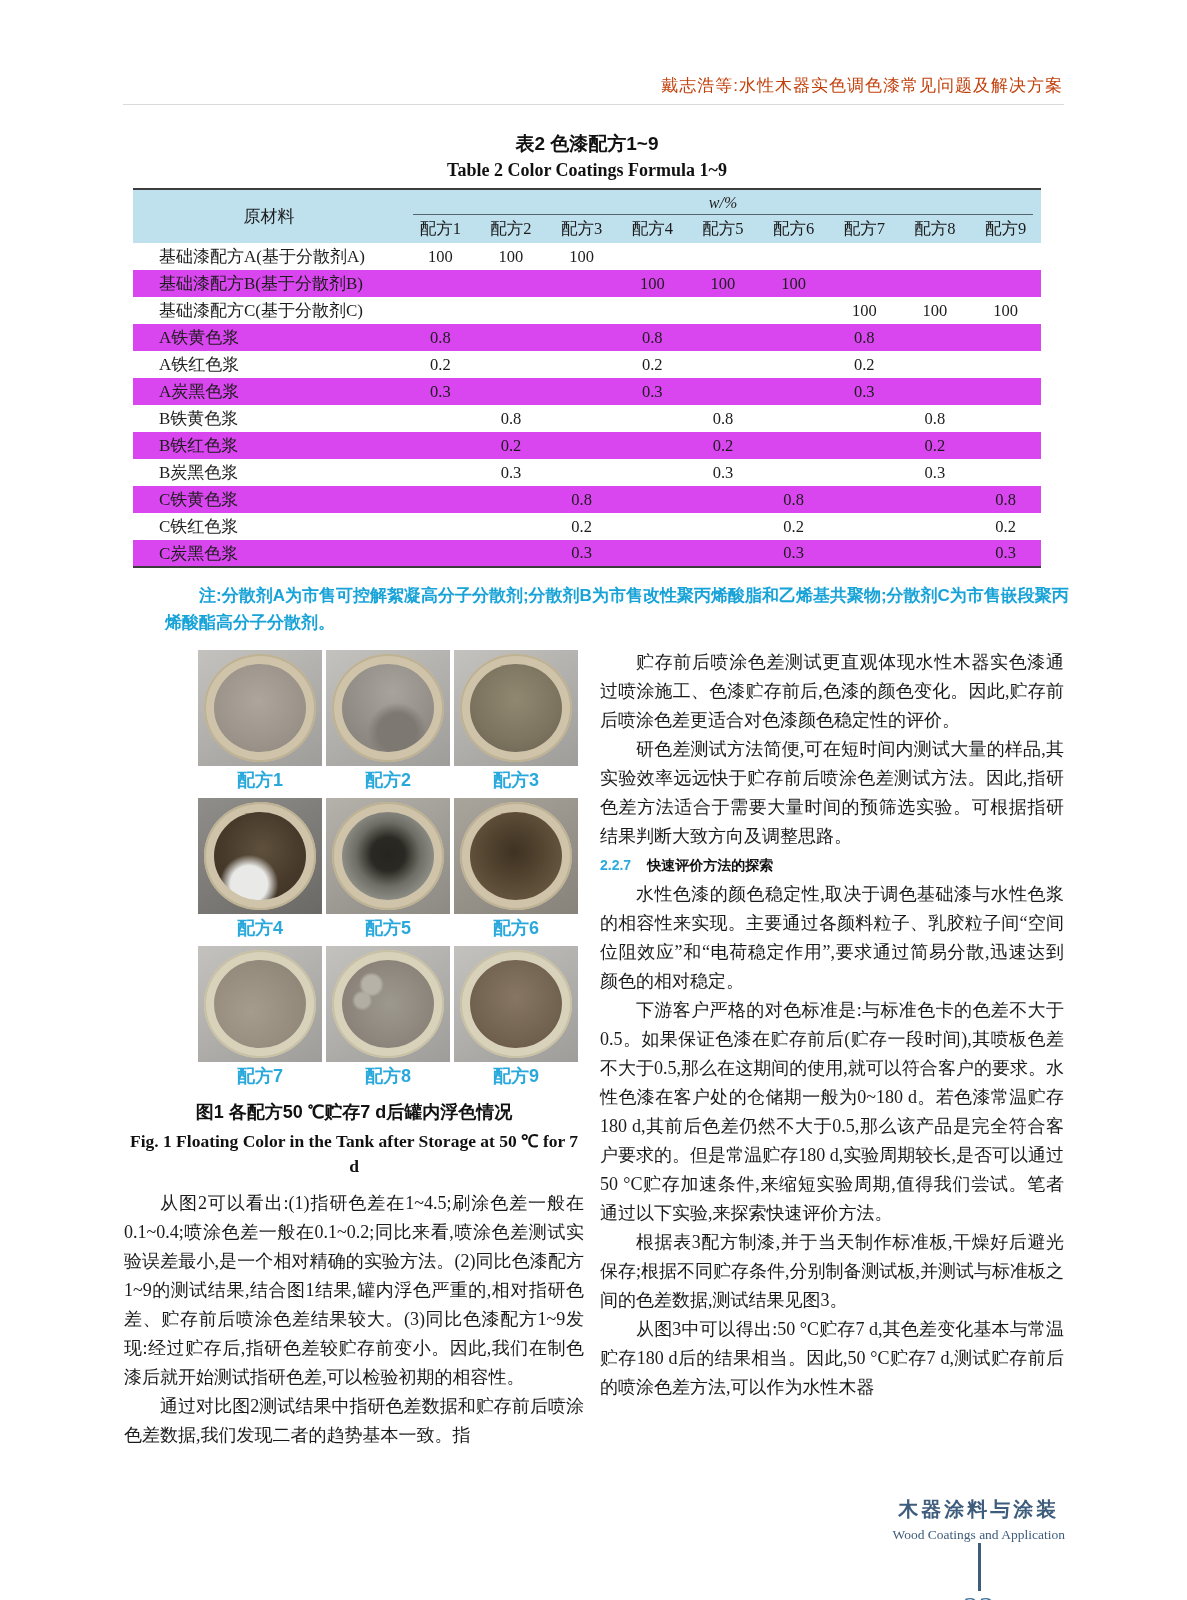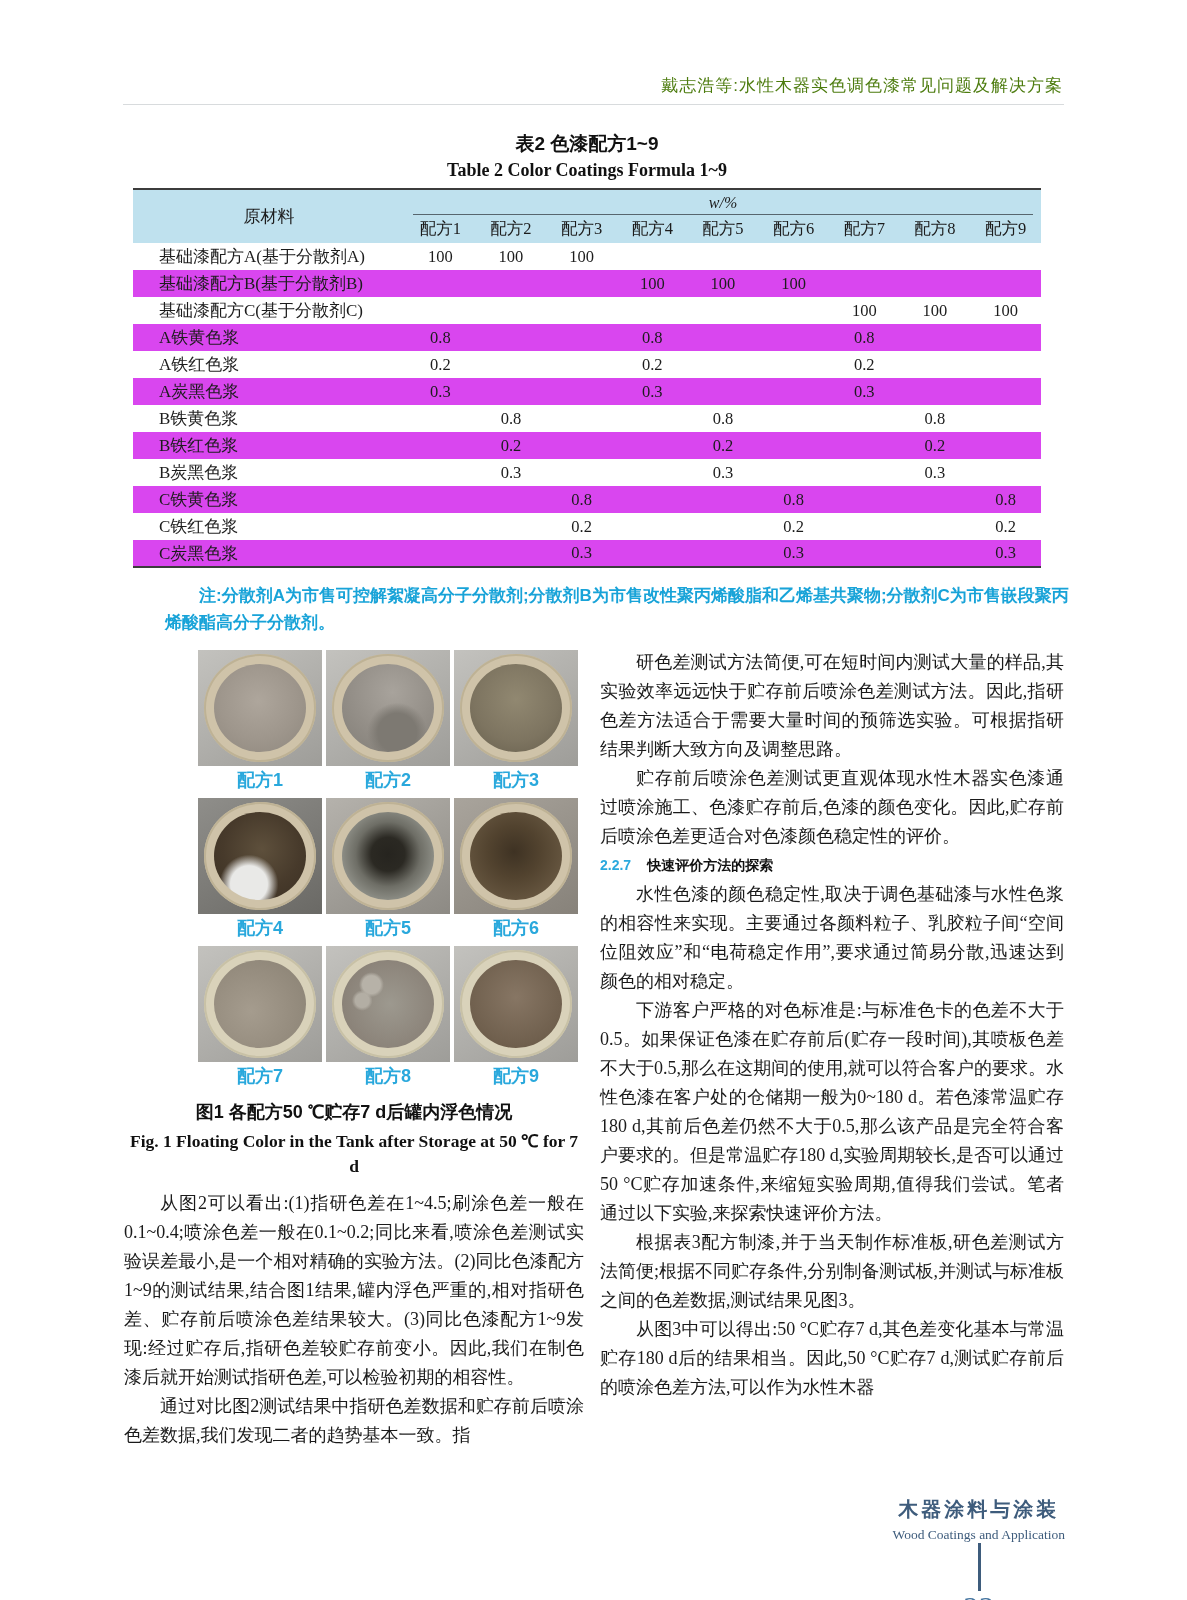--- a/index.html
+++ b/index.html
@@ -1,21 +1,21 @@
 <!DOCTYPE html>
 <html><head>
 <meta charset="utf-8">
 <style>
   * { margin:0; padding:0; box-sizing:border-box; }
   html,body { width:1187px; height:1600px; background:#ffffff; overflow:hidden; position:relative;
               font-family:"Liberation Serif", serif; color:#1c1c1c; }
 
   
   .page-header { position:absolute; top:74px; right:124px; font-family:"Liberation Sans", sans-serif;
-                 font-size:17px; color:#4d7c0f; letter-spacing:1px; }
+                 font-size:17px; color:#c2410c; letter-spacing:1px; }
   .header-rule { position:absolute; top:104px; left:123px; width:941px; height:1px; background:#d8dbdd; }
 
   
   .table-block { position:absolute; left:133px; top:131px; width:908px; }
   .tbl-title-cn { text-align:center; font-family:"Liberation Sans", sans-serif; font-weight:bold;
                   font-size:19px; color:#111; }
   .tbl-title-en { text-align:center; font-family:"Liberation Serif", serif; font-weight:bold;
                   font-size:18px; margin-top:3px; color:#111; }
   table.formula { width:100%; border-collapse:collapse; margin-top:7px;
                   border-top:2px solid #3c3c3c; border-bottom:2px solid #3c3c3c;
@@ -343,28 +343,28 @@
     </div>
   <div class="fig-caption-cn">图1  各配方50 ℃贮存7 d后罐内浮色情况</div>
   <div class="fig-caption-en">Fig. 1  Floating Color in the Tank after Storage at 50 ℃ for 7 d</div>
   <div class="paras">
     <p class="body-para">从图2可以看出:(1)指研色差在1~4.5;刷涂色差一般在0.1~0.4;喷涂色差一般在0.1~0.2;同比来看,喷涂色差测试实验误差最小,是一个相对精确的实验方法。(2)同比色漆配方1~9的测试结果,结合图1结果,罐内浮色严重的,相对指研色差、贮存前后喷涂色差结果较大。(3)同比色漆配方1~9发现:经过贮存后,指研色差较贮存前变小。因此,我们在制色漆后就开始测试指研色差,可以检验初期的相容性。</p>
     <p class="body-para">通过对比图2测试结果中指研色差数据和贮存前后喷涂色差数据,我们发现二者的趋势基本一致。指</p>
   </div>
 </div>
 
 <div class="col-right">
+  <p class="body-para">贮存前后喷涂色差测试更直观体现水性木器实色漆通过喷涂施工、色漆贮存前后,色漆的颜色变化。因此,贮存前后喷涂色差更适合对色漆颜色稳定性的评价。</p>
   <p class="body-para">研色差测试方法简便,可在短时间内测试大量的样品,其实验效率远远快于贮存前后喷涂色差测试方法。因此,指研色差方法适合于需要大量时间的预筛选实验。可根据指研结果判断大致方向及调整思路。</p>
-  <p class="body-para">贮存前后喷涂色差测试更直观体现水性木器实色漆通过喷涂施工、色漆贮存前后,色漆的颜色变化。因此,贮存前后喷涂色差更适合对色漆颜色稳定性的评价。</p>
   <div class="sec-head">
     <span class="sec-num">2.2.7</span><span>快速评价方法的探索</span>
   </div>
   <p class="body-para">水性色漆的颜色稳定性,取决于调色基础漆与水性色浆的相容性来实现。主要通过各颜料粒子、乳胶粒子间“空间位阻效应”和“电荷稳定作用”,要求通过简易分散,迅速达到颜色的相对稳定。</p>
   <p class="body-para">下游客户严格的对色标准是:与标准色卡的色差不大于0.5。如果保证色漆在贮存前后(贮存一段时间),其喷板色差不大于0.5,那么在这期间的使用,就可以符合客户的要求。水性色漆在客户处的仓储期一般为0~180 d。若色漆常温贮存180 d,其前后色差仍然不大于0.5,那么该产品是完全符合客户要求的。但是常温贮存180 d,实验周期较长,是否可以通过50 °C贮存加速条件,来缩短实验周期,值得我们尝试。笔者通过以下实验,来探索快速评价方法。</p>
-  <p class="body-para">根据表3配方制漆,并于当天制作标准板,研色差测试方法简便;根据不同贮存条件,分别制备测试板,并测试与标准板之间的色差数据,测试结果见图3。</p>
+  <p class="body-para">根据表3配方制漆,并于当天制作标准板,干燥好后避光保存;根据不同贮存条件,分别制备测试板,并测试与标准板之间的色差数据,测试结果见图3。</p>
   <p class="body-para">从图3中可以得出:50 °C贮存7 d,其色差变化基本与常温贮存180 d后的结果相当。因此,50 °C贮存7 d,测试贮存前后的喷涂色差方法,可以作为水性木器</p>
 </div>
 
 <div class="footer">
   <div class="footer-names">
     <div class="footer-cn">木器涂料与涂装</div>
     <div class="footer-en">Wood Coatings and Application</div>
   </div>
   <div class="footer-bar"></div>
   <div class="footer-page">23</div>

